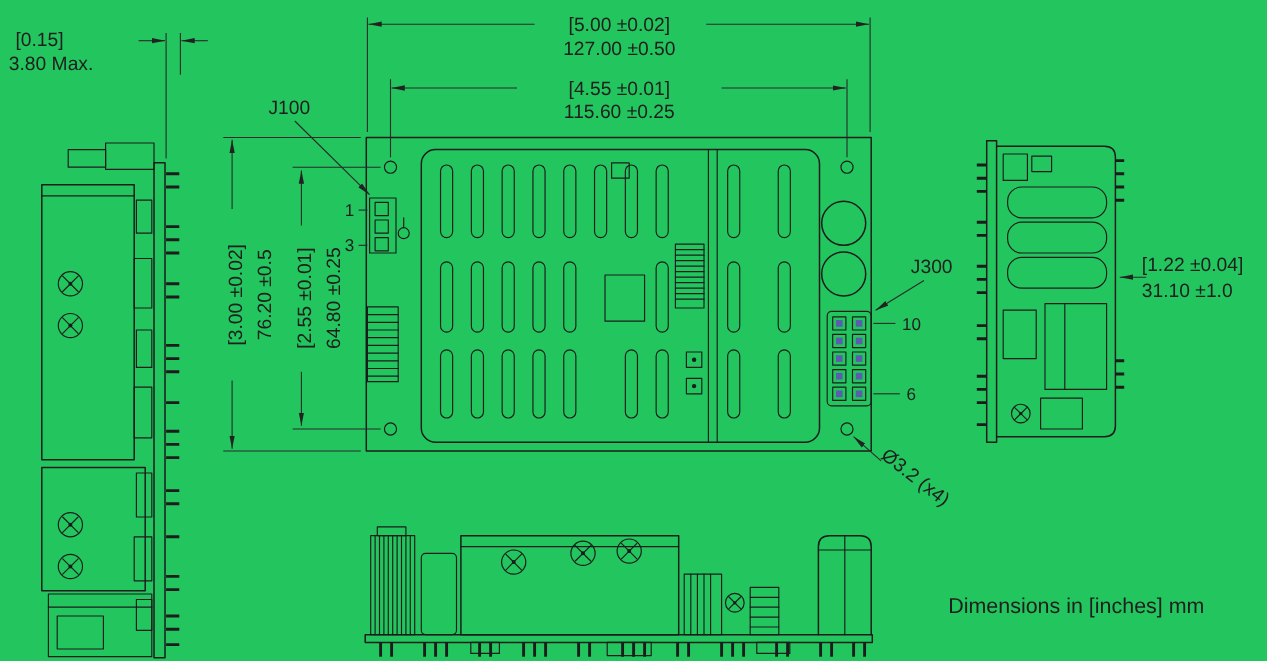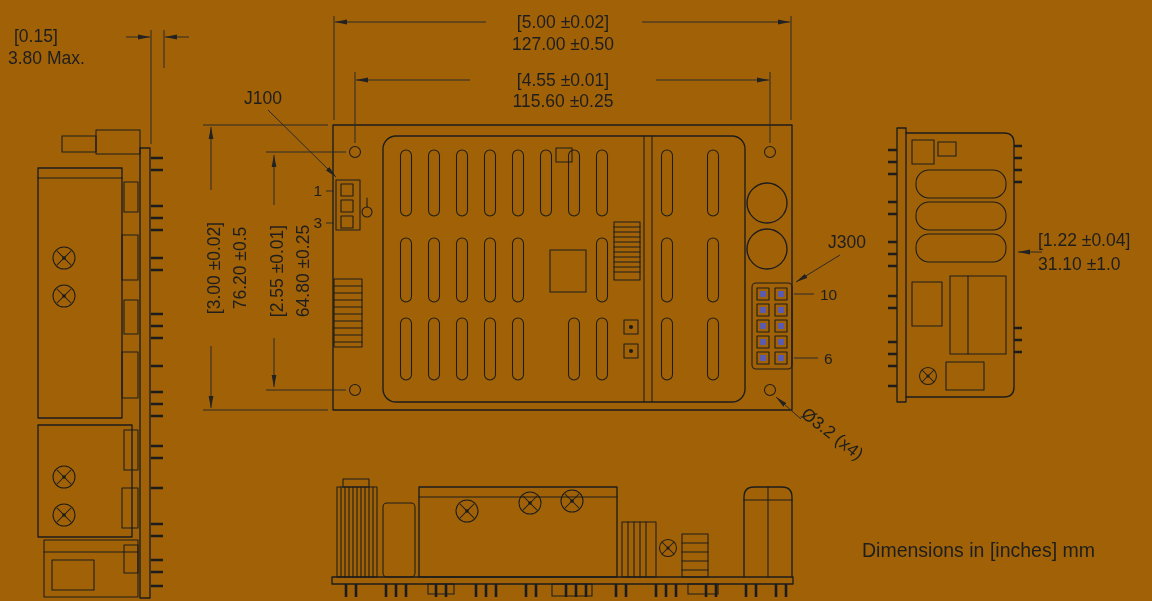--- a/index.html
+++ b/index.html
@@ -1,16 +1,16 @@
 <!DOCTYPE html>
 <html><head>
 <meta charset="utf-8">
 <style>
   html,body { margin:0; padding:0; background:#ffffff; }
-  .page { width:1152px; height:601px; background:#a16207; position:relative; overflow:hidden; }
+  .page { width:1152px; height:601px; background:#22c55e; position:relative; overflow:hidden; }
   svg { display:block; }
   .t  { font-family:"Liberation Sans",sans-serif; font-size:17.5px; fill:#1e1e1e; }
   .ts { font-family:"Liberation Sans",sans-serif; font-size:15.5px; fill:#1e1e1e; }
   .tn { font-family:"Liberation Sans",sans-serif; font-size:19.5px; fill:#1e1e1e; }
   .ln  { fill:none; stroke:#1c1c1c; stroke-width:1.35; stroke-linecap:round; stroke-linejoin:round; }
   .lt  { stroke-width:1.05; }
   .pin { fill:none; stroke:#1c1c1c; stroke-width:2.6; stroke-linecap:butt; }
   .dim { fill:none; stroke:#2a2a2a; stroke-width:1; }
 </style>
 </head>

